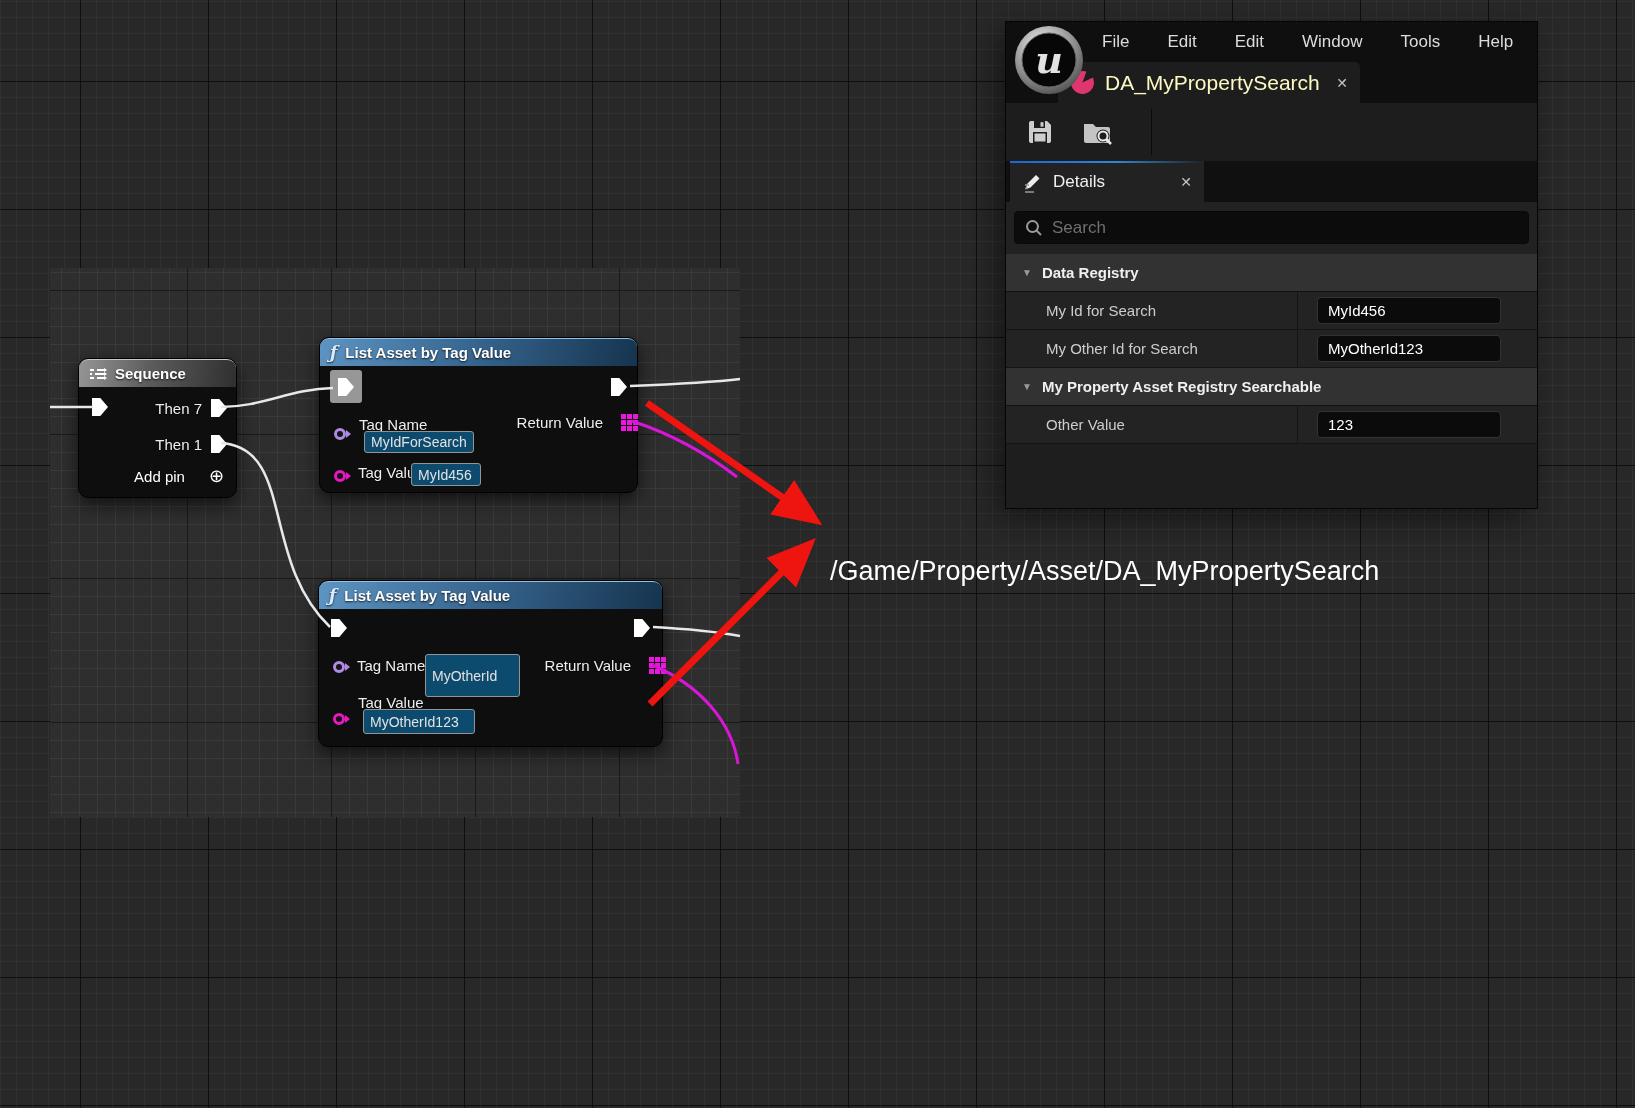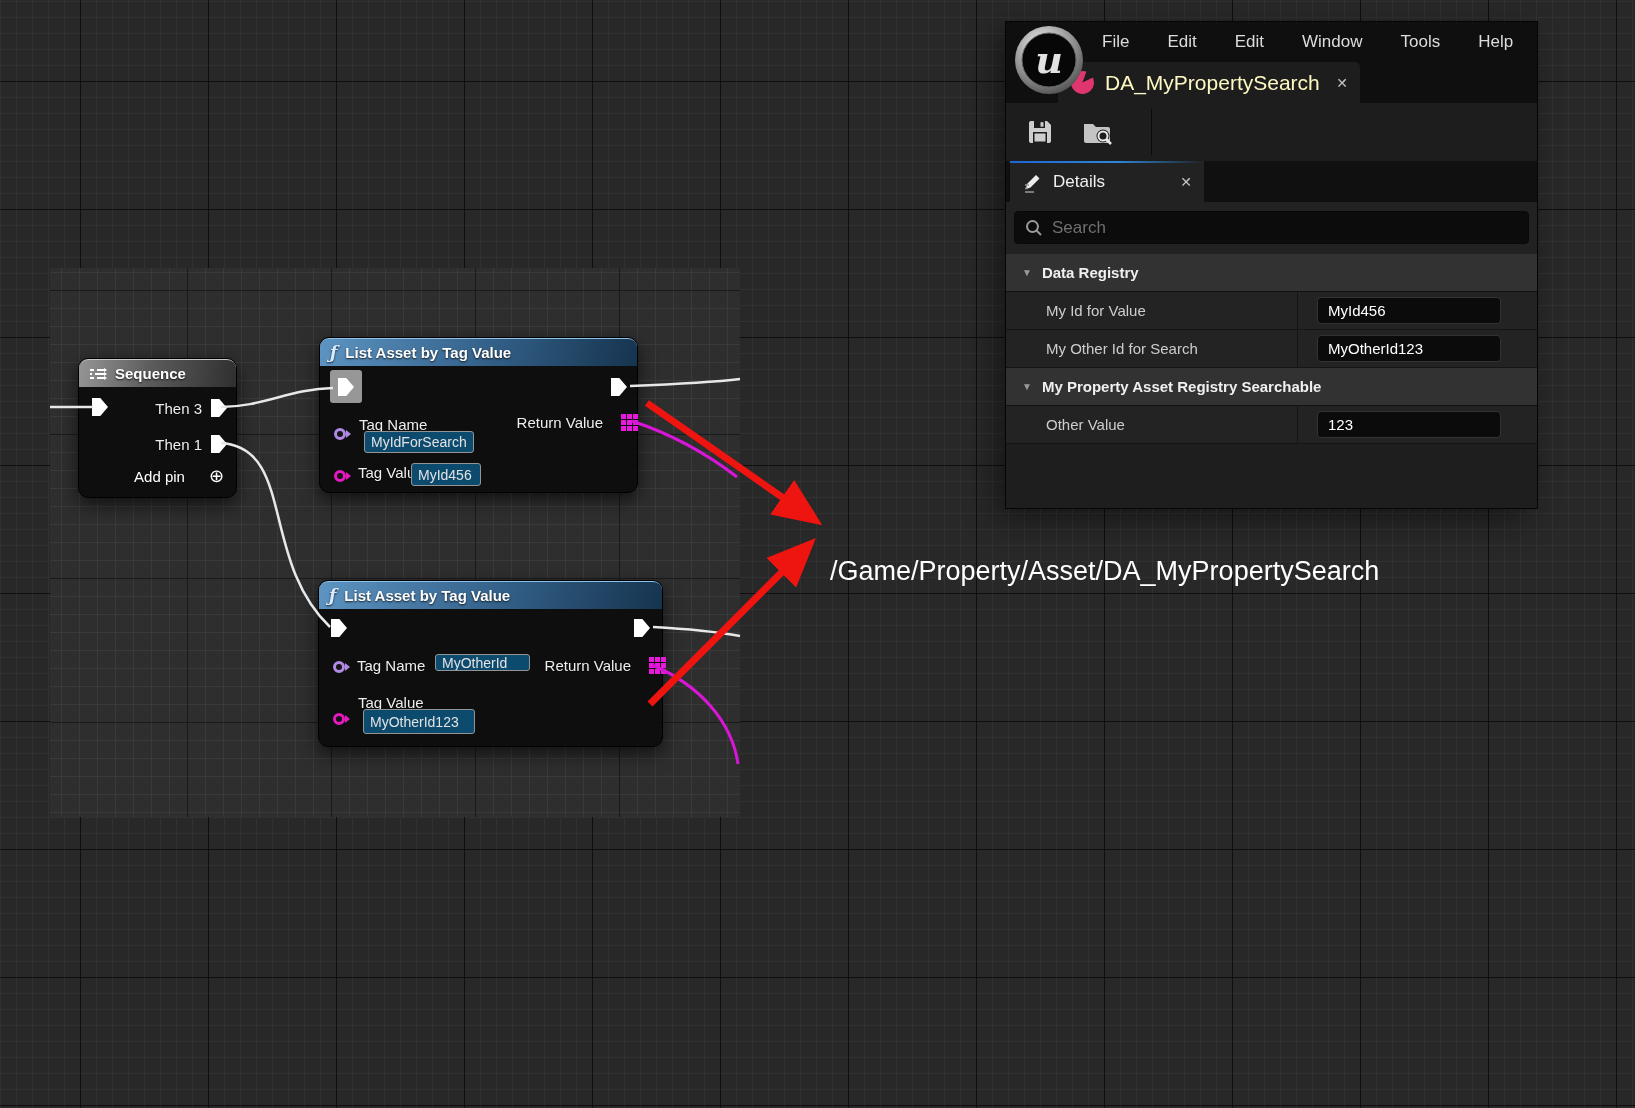--- a/index.html
+++ b/index.html
@@ -133,21 +133,21 @@
 
   <div class="node" style="left:78px; top:358px; width:159px; height:140px;">
     <div class="node-header hdr-gray">
       <svg width="18" height="12">
         <path d="M1,2 h4 M1,6 h2 M1,10 h4 M8,2 h8 M6,6 h10 M8,10 h8" stroke="#fff" stroke-width="1.8" fill="none"></path>
         <path d="M15,0 l3,2 -3,2 z M15,4 l3,2 -3,2 z M15,8 l3,2 -3,2 z" fill="#fff"></path>
       </svg>
       <span>Sequence</span>
     </div>
     <div class="exec-pin" style="left:13px; top:98px; top:39px;"></div>
-    <span class="pin-label" style="right:34px; top:41px;">Then 3</span>
+    <span class="pin-label" style="right:34px; top:41px;">Then 7</span>
     <div class="exec-pin" style="right:9px; top:40px;"></div>
     <span class="pin-label" style="right:34px; top:77px;">Then 1</span>
     <div class="exec-pin" style="right:9px; top:76px;"></div>
     <div class="addpin-row" style="right:12px; bottom:12px;">
       <span>Add pin</span>
       <span class="plus-glyph">⊕</span>
     </div>
   </div>
 
   <div class="node" style="left:319px; top:337px; width:319px; height:156px;">
@@ -171,21 +171,21 @@
 
   <div class="node" style="left:318px; top:580px; width:345px; height:167px;">
     <div class="node-header hdr-blue">
       <span class="fn-glyph">ƒ</span>
       <span>List Asset by Tag Value</span>
     </div>
     <div class="exec-pin" style="left:12px; top:38px;"></div>
     <div class="exec-pin" style="right:12px; top:38px;"></div>
     <div class="pin-dot" style="--c:#b089e4; left:14px; top:79px;"></div>
     <span class="pin-label" style="left:38px; top:76px;">Tag Name</span>
-    <input class="node-input" style="left: 116px; top: 73px; width: 95px; height: 17px;" value="MyOtherId">
+    <input class="node-input" style="left: 106px; top: 73px; width: 95px; height: 43px;" value="MyOtherId">
     <span class="pin-label" style="right:31px; top:76px;">Return Value</span>
     <div class="grid-pin" style="color:#ea17dd; right:8px; top:76px;"></div>
     <span class="pin-label" style="left:39px; top:113px;">Tag Value</span>
     <div class="pin-dot" style="--c:#e619c0; left:14px; top:131px;"></div>
     <input class="node-input" style="left: 44px; top: 128px; width: 112px; height: 25px;" value="MyOtherId123">
   </div>
 
   <div class="asset-path">/Game/Property/Asset/DA_MyPropertySearch</div>
 
   <div class="panel">
@@ -265,21 +265,21 @@
         <input type="text" placeholder="Search" style="">
       </div>
     </div>
 
     <div class="cat-header">
       <span class="cat-arrow">▼</span>
       <span class="cat-title">Data Registry</span>
     </div>
     <div class="prop-row">
       <div class="prop-label-cell">
-        <span class="prop-label">My Id for Value</span>
+        <span class="prop-label">My Id for Search</span>
       </div>
       <div class="prop-value-cell">
         <input class="val-input" value="MyId456" style="">
       </div>
     </div>
     <div class="prop-row">
       <div class="prop-label-cell">
         <span class="prop-label">My Other Id for Search</span>
       </div>
       <div class="prop-value-cell">

